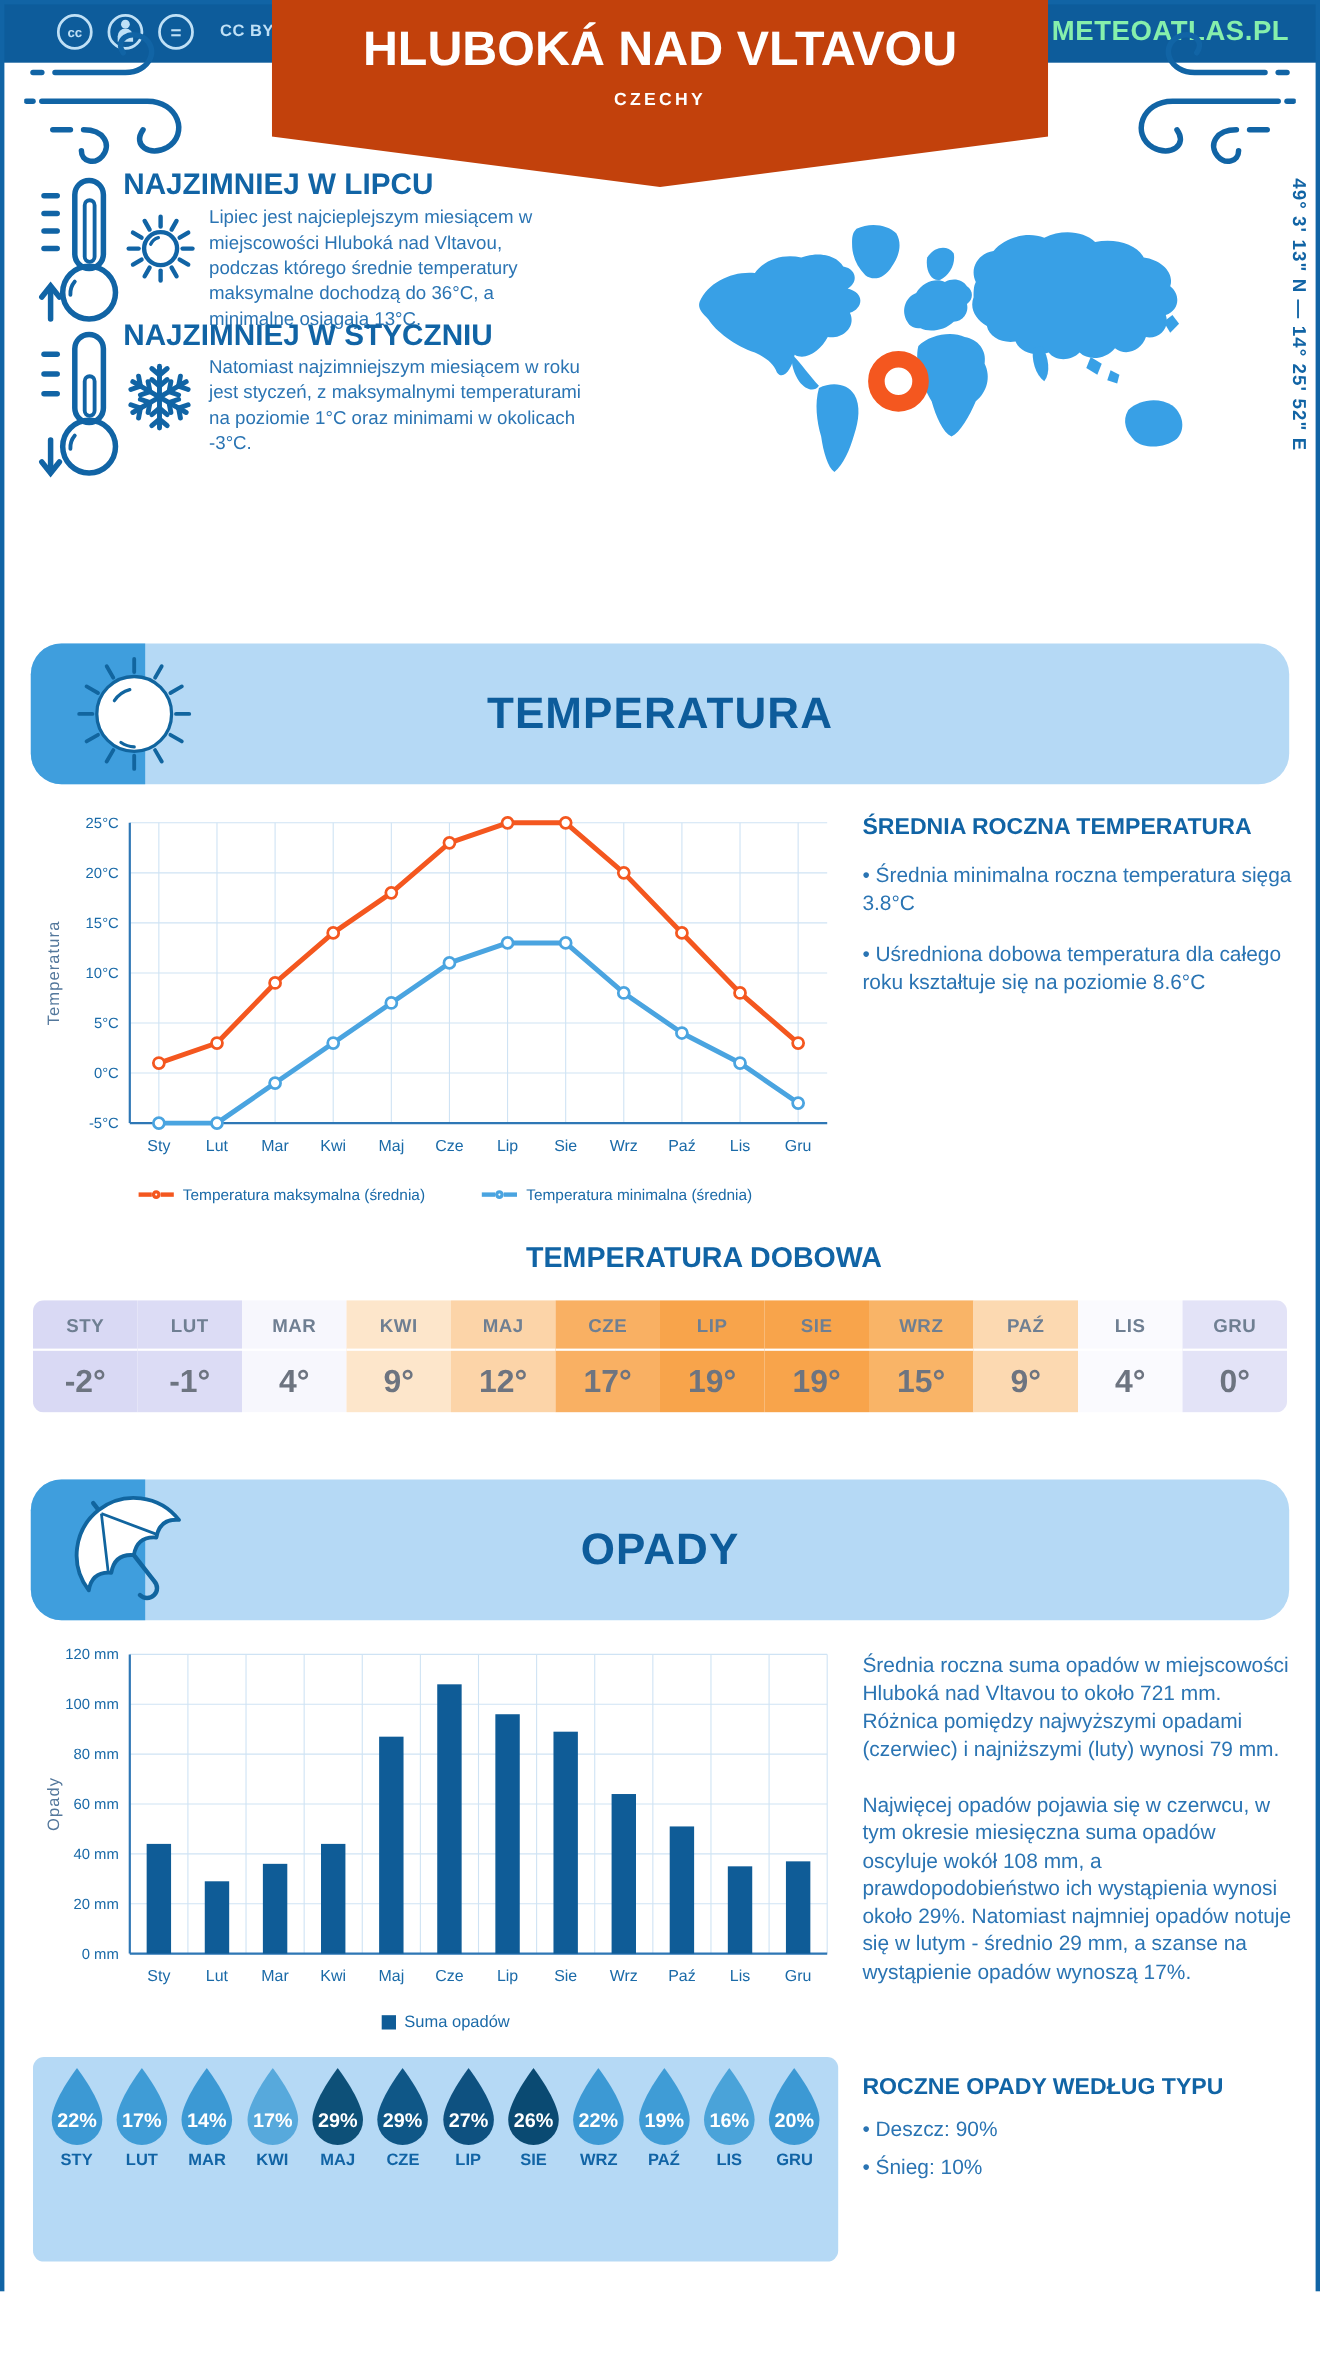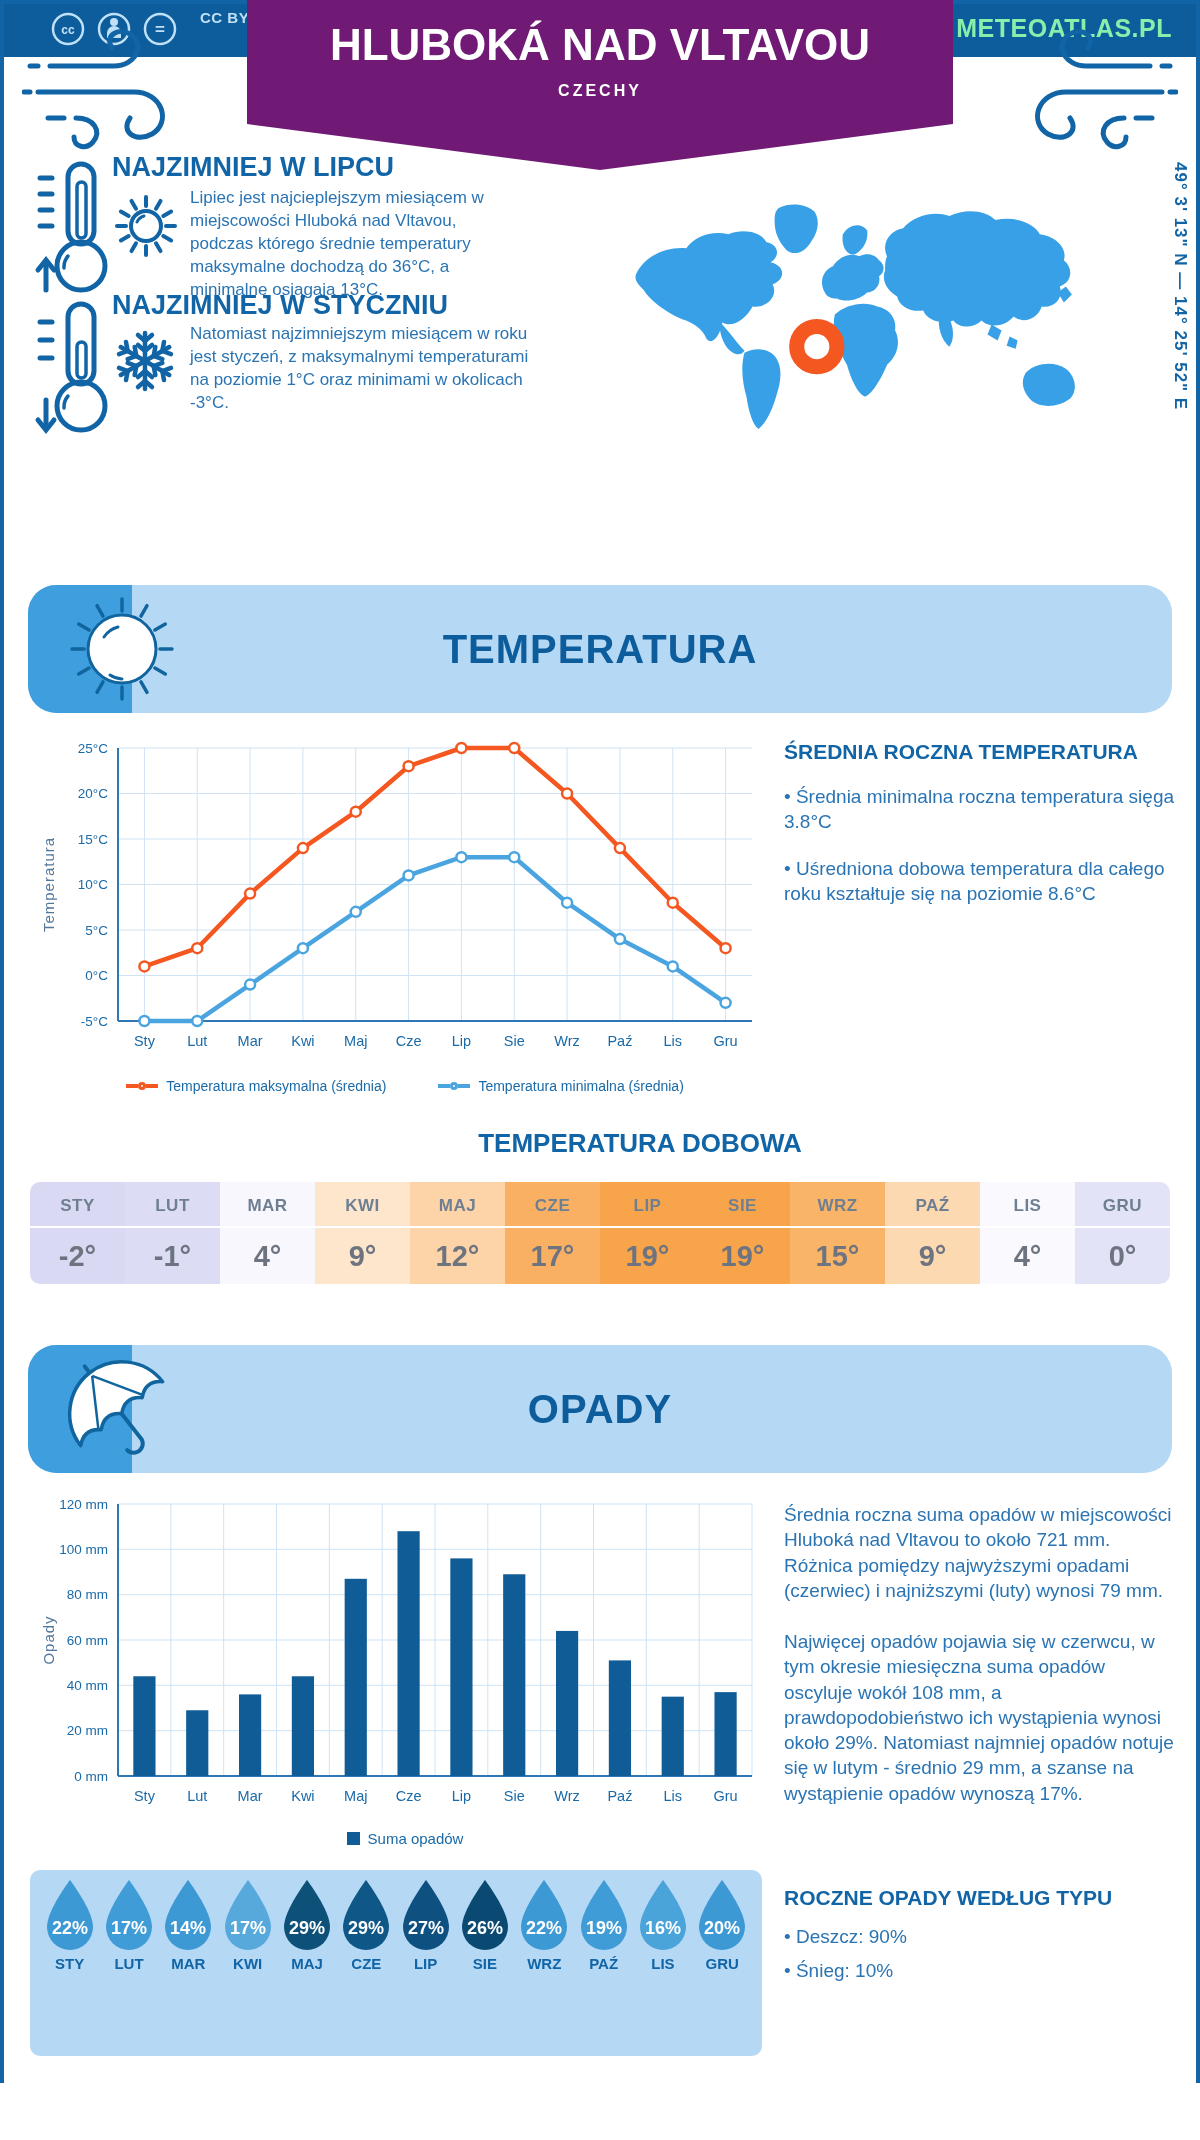--- a/index.html
+++ b/index.html
@@ -8,21 +8,21 @@
   .abs{position:absolute}
   svg text{font-family:"Liberation Sans",sans-serif}
 
   
   .edge{position:absolute;background:#1164a5}
   .edge.top{left:0;top:0;width:1200px;height:4px}
   .edge.left{left:0;top:0;width:4px;height:2083px}
   .edge.right{right:0;top:0;width:4px;height:2083px}
 
   
-  .banner{left:247px;top:0;width:706px;height:170px;background:#701a75;
+  .banner{left:247px;top:0;width:706px;height:170px;background:#c2410c;
     clip-path:polygon(0 0,100% 0,100% 73%,50% 100%,0 73%);text-align:center;color:#fff}
   .banner h1{font-size:44px;font-weight:bold;letter-spacing:0;padding-top:20px;white-space:nowrap}
   .banner .sub{font-size:16px;font-weight:bold;letter-spacing:3px;margin-top:12px}
   .coords{right:10px;top:162px;writing-mode:vertical-rl;font-size:17px;font-weight:bold;color:#1164a5;letter-spacing:1px;white-space:nowrap}
 
   
   .hl-title{font-size:27px;font-weight:bold;color:#1164a5;white-space:nowrap}
   .hl-text{font-size:17px;line-height:1.36;color:#2a74b3}
 
   
@@ -53,21 +53,21 @@
   
   .chance{width:732px;height:186px;background:#b5d9f5;border-radius:10px}
   .chance .strip{height:46px;background:#2e96d9;border-radius:10px 10px 0 0;display:flex;align-items:center;justify-content:center;
     font-size:22px;font-weight:bold;color:#0b4f86;letter-spacing:.5px}
   .drops{display:flex;padding:8px 10px 0 10px}
   .drop-col{flex:1;display:flex;flex-direction:column;align-items:center}
   .drop-col .mon{font-size:15px;font-weight:bold;color:#1164a5;margin-top:3px}
 
   
   .footer{left:0;top:2083px;width:1200px;height:57px;background:#0d5c9b;display:flex;align-items:center;justify-content:space-between;padding:0 28px 0 48px}
-  .cc-wrap{display:flex;align-items:flex-start;gap:12px}
+  .cc-wrap{display:flex;align-items:center;gap:12px}
   .cc-label{font-size:15px;font-weight:bold;color:#bfe0f6;letter-spacing:.5px}
   .site{font-size:25px;font-weight:bold;color:#86efac;letter-spacing:.5px}
 </style>
 </head>
 <body>
 
 <div class="edge top"></div>
 <div class="edge left"></div>
 <div class="edge right"></div>
 

